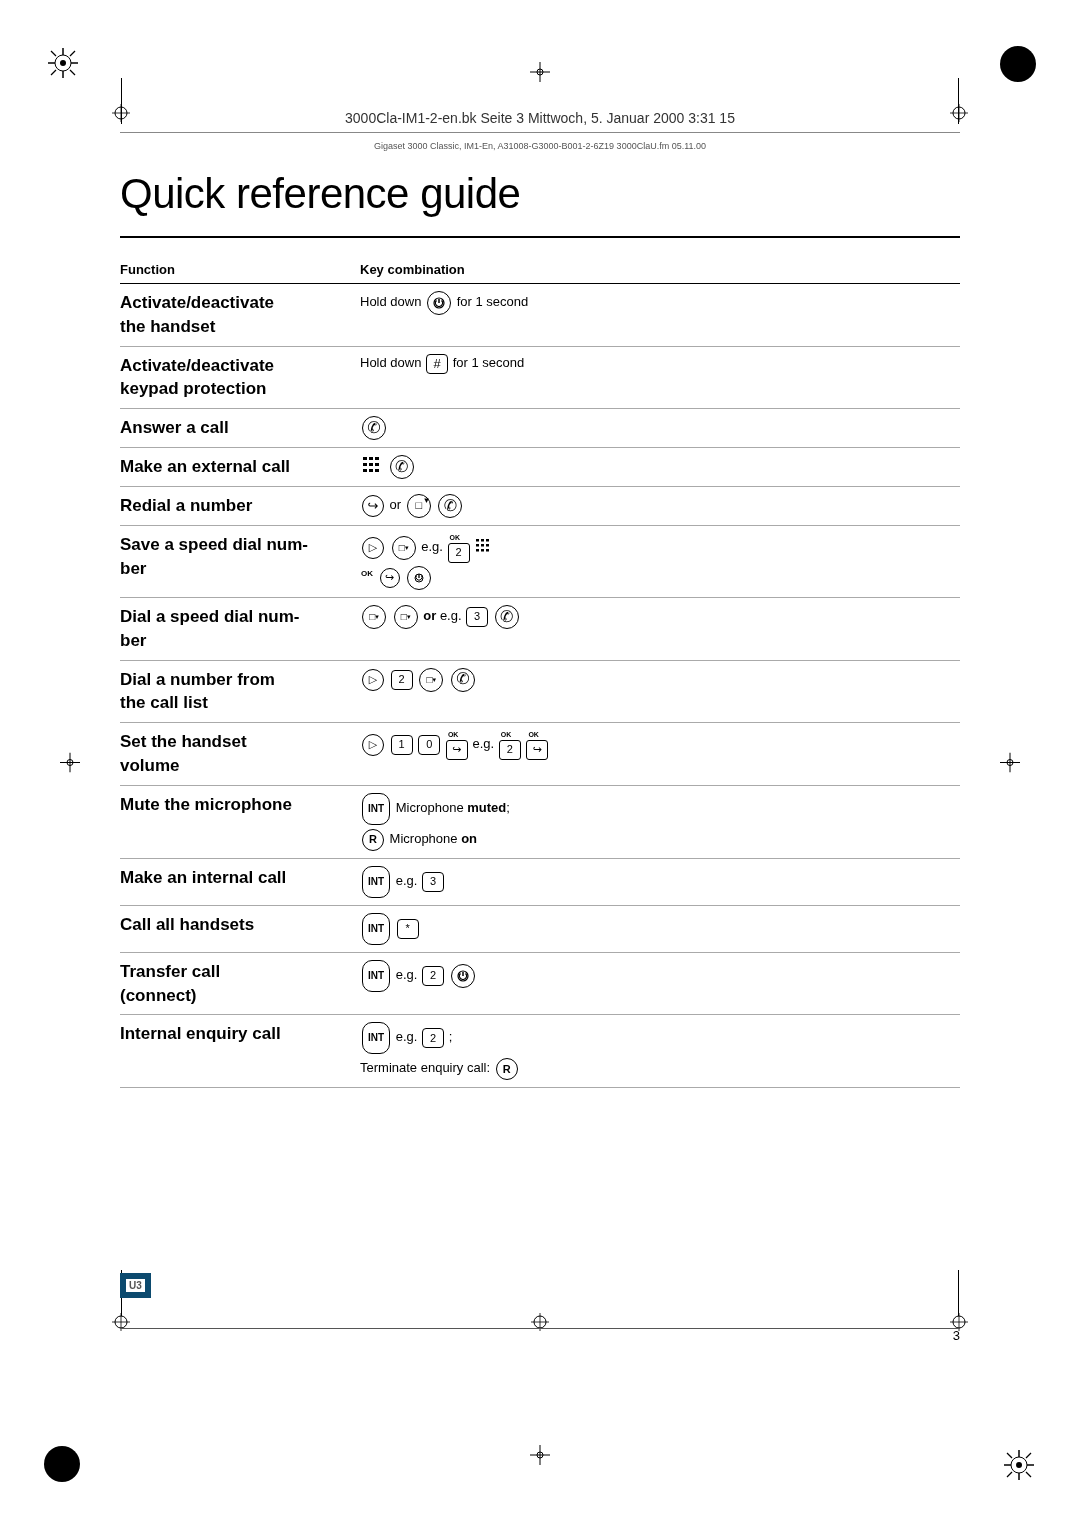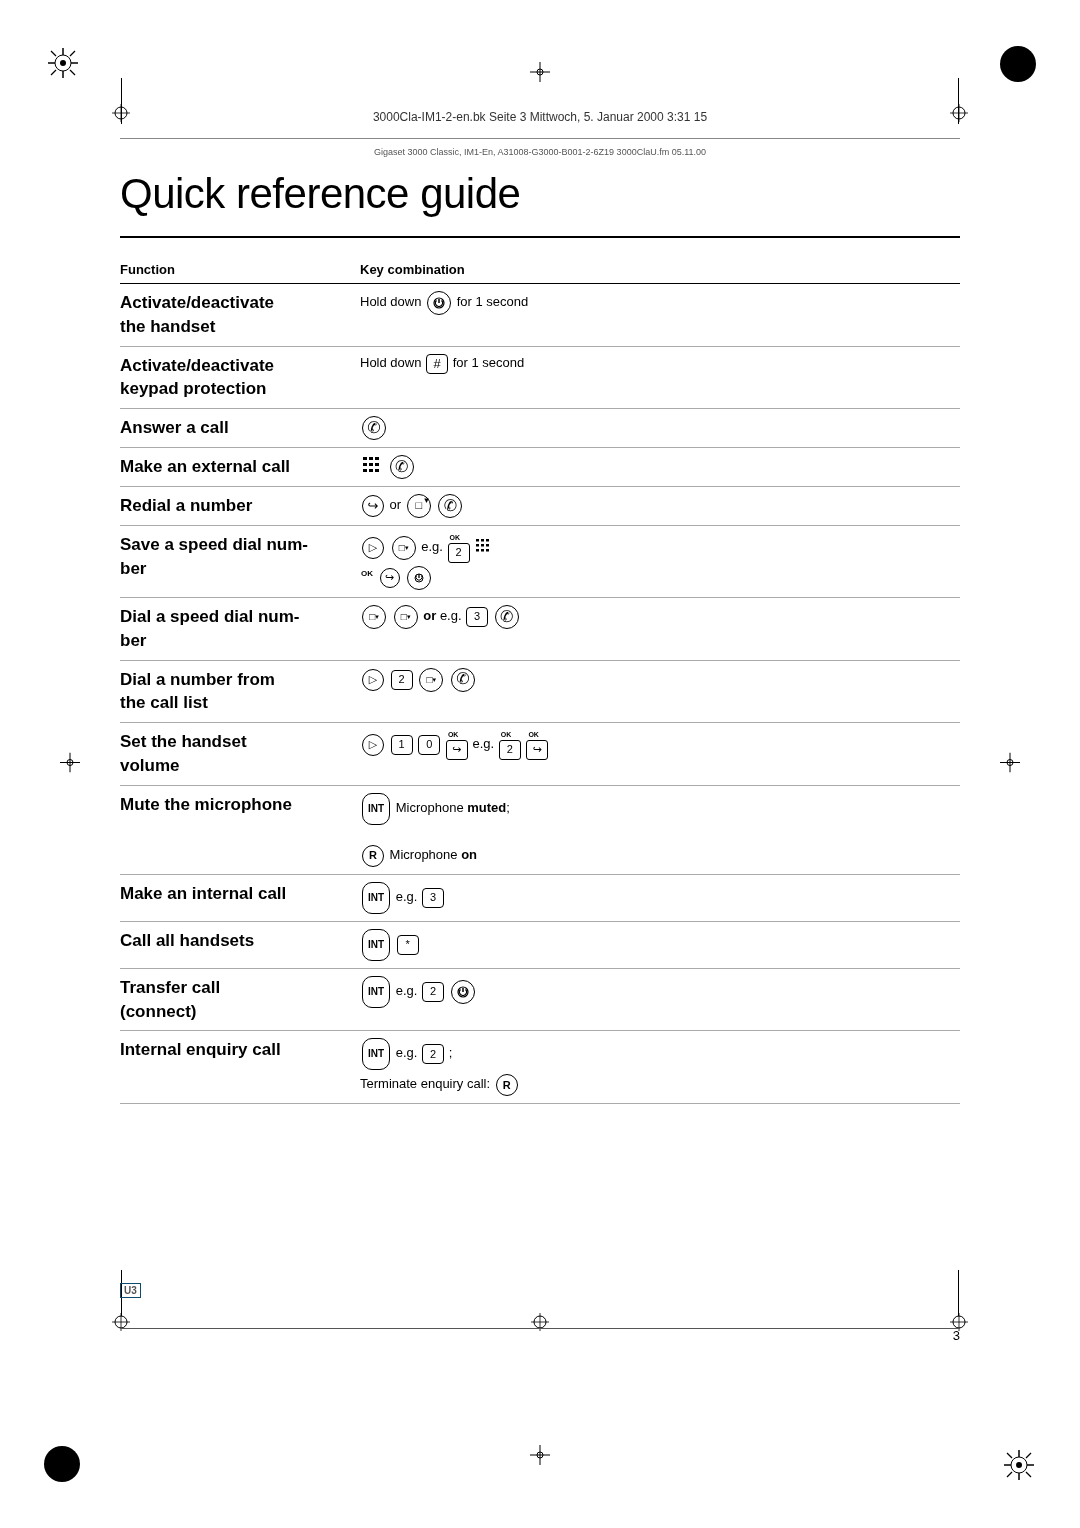--- a/index.html
+++ b/index.html
@@ -34,23 +34,23 @@
     
     .top-info {
       position: absolute;
       top: 108px;
       left: 120px;
       right: 120px;
       display: flex;
       flex-direction: column;
     }
     .print-line {
-      font-size: 12px;
+      font-size: 14px;
       color: #333;
-      margin-bottom: 10px;
+      margin-bottom: 2px;
     }
     .doc-ref-line {
       font-size: 9px;
       color: #555;
       margin-top: 4px;
     }
 
     
     .main-content {
       position: absolute;
@@ -201,21 +201,21 @@
       background: #555;
     }
 
     
     .u3-label {
       position: absolute;
       bottom: 230px;
       left: 120px;
       font-size: 10px;
       font-weight: bold;
-      border: 1px solid #0c4a6e;
+      border: 6px solid #0c4a6e;
       padding: 1px 3px;
       color: #555;
     }
 
     
     .second-line {
       display: block;
       margin-top: 2px;
     }
 
@@ -537,21 +537,21 @@
             <span class="key-inner" style="width:22px;">↪</span>
           </span>
         </td>
       </tr>
 
       <tr>
         <td>Mute the microphone</td>
         <td>
           <span class="badge-int">INT</span>
           Microphone <strong>muted</strong>;
-          <span class="second-line" style="display:block; margin-top:20px;">
+          <span class="second-line" style="display:block; margin-top:4px;">
             <span class="badge-r">R</span>
             Microphone <strong>on</strong>
           </span>
         </td>
       </tr>
 
       <tr>
         <td>Make an internal call</td>
         <td>
           <span class="badge-int">INT</span>

